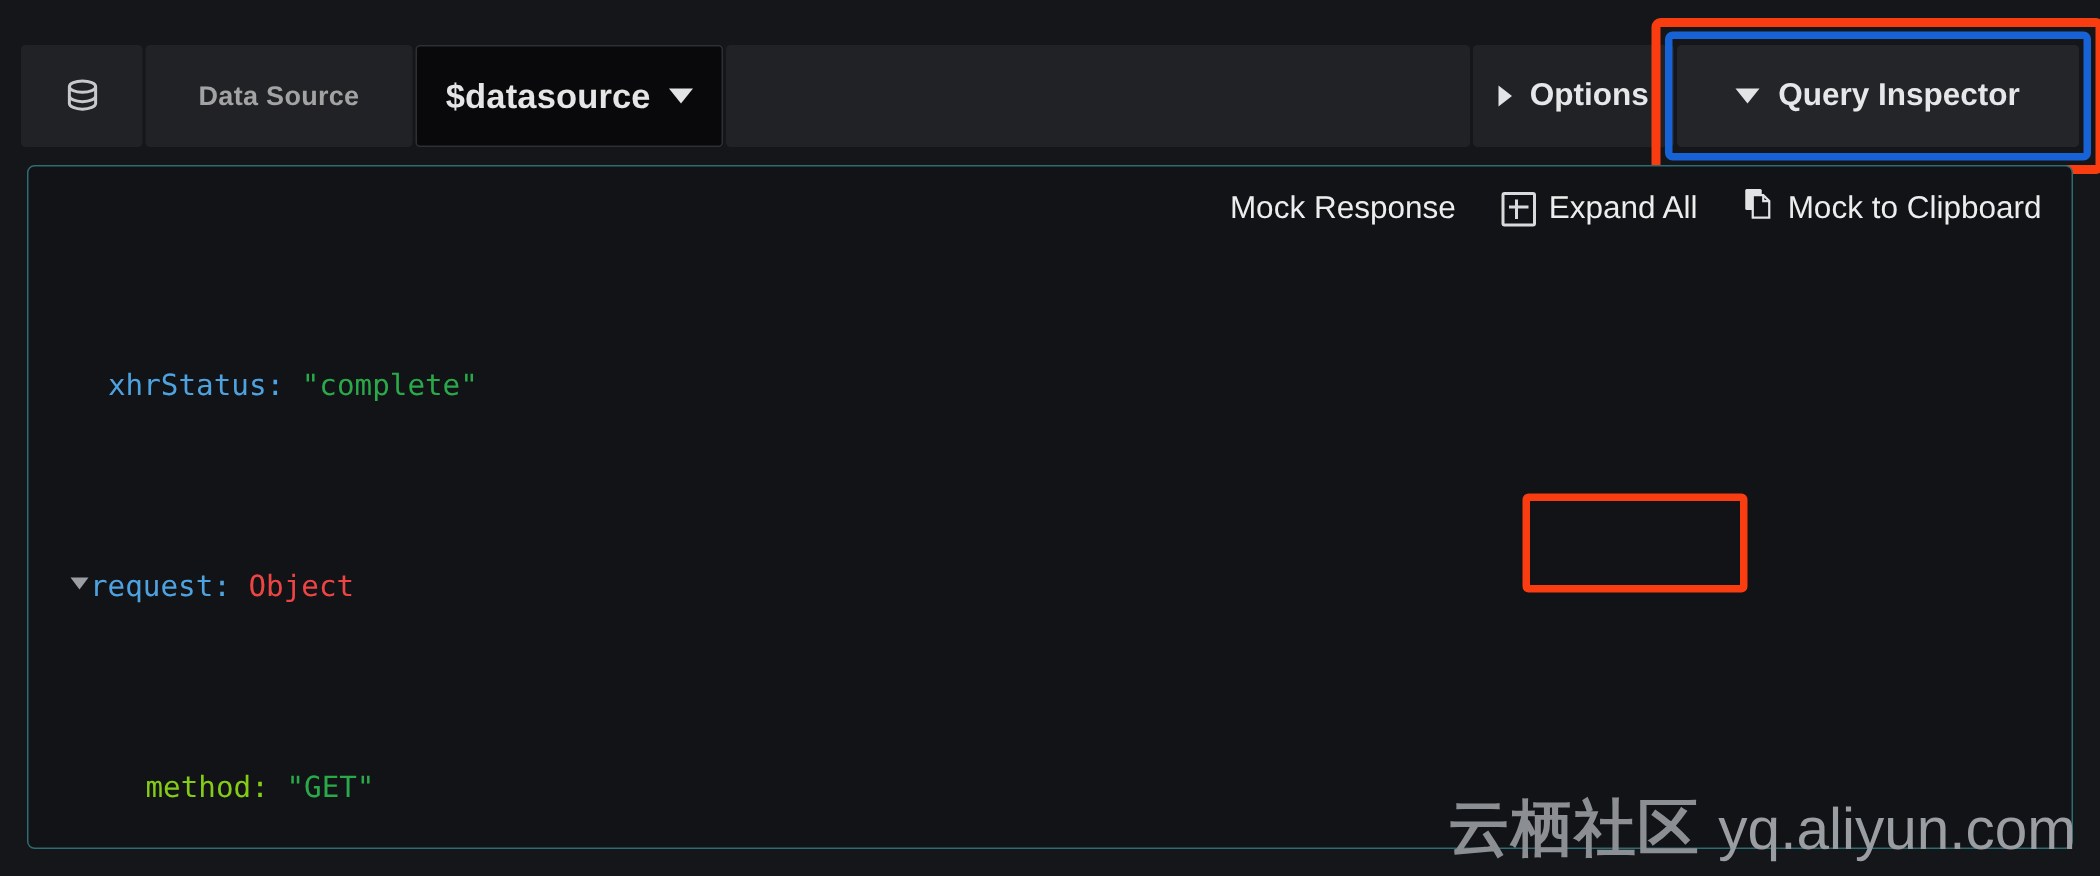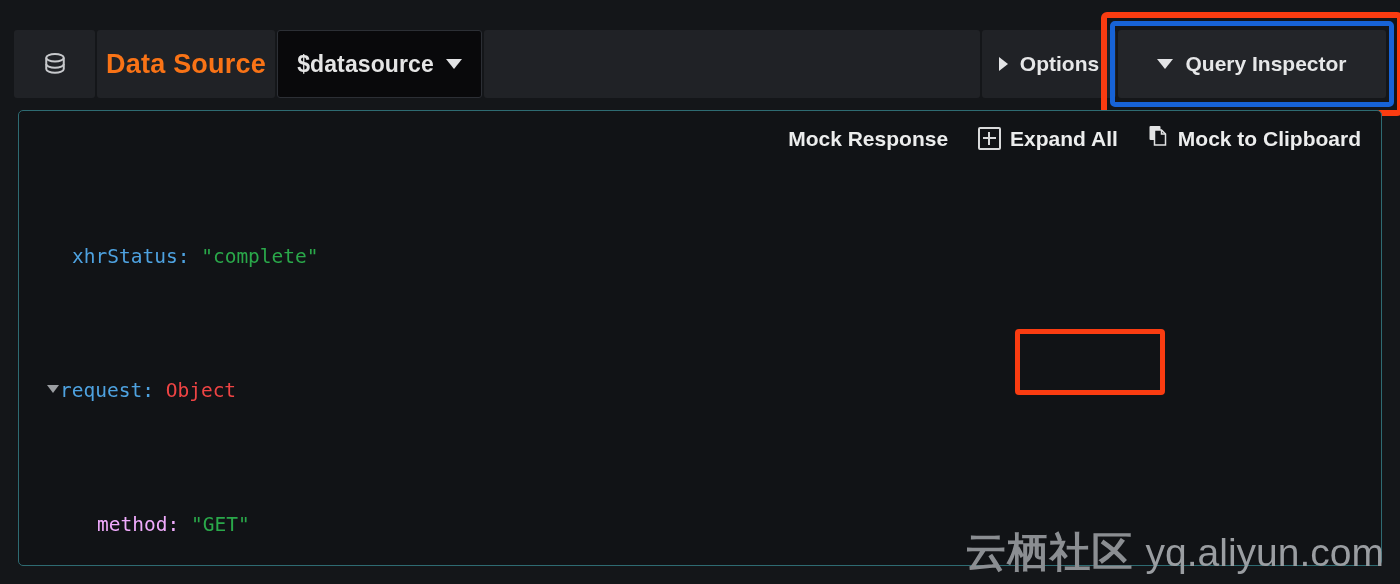--- a/index.html
+++ b/index.html
@@ -40,23 +40,23 @@
     align-items: center;
     justify-content: center;
   }
   .seg-icon {
     width: 81px;
     flex: 0 0 81px;
   }
   .db-icon { display:block; }
   .seg-label {
     flex: 0 0 178px;
-    font-size: 27px;
-    font-weight: bold;
-    color: #f97316;
+    font-size: 18px;
+    font-weight: bold;
+    color: #a3a3a3;
     letter-spacing: .2px;
   }
   .seg-ds {
     flex: 0 0 205px;
     background: #09090b;
     border: 1px solid #2c2f35;
     border-radius: 3px;
     gap: 12px;
     box-sizing: border-box;
   }
@@ -140,21 +140,20 @@
     align-items: center;
     gap: 30px;
   }
   .action {
     display: flex;
     align-items: center;
     gap: 9px;
     font-size: 21px;
     color: #eceded;
     white-space: nowrap;
-    font-weight: bold;
   }
   .icon-plusbox {
     width: 19px; height: 19px;
     border: 2px solid #d9dadb;
     border-radius: 2px;
     position: relative;
     flex: 0 0 auto;
   }
   .icon-plusbox::before, .icon-plusbox::after {
     content: "";
@@ -170,21 +169,21 @@
     left: 28px;
     top: 28px;
     right: 20px;
     font-family: "DejaVu Sans Mono", monospace;
     font-size: 19.5px;
     line-height: 33.5px;
     white-space: pre;
   }
   .ln { position: relative; height: 33.5px; }
   .k   { color: #4ea2e0; }        
-  .ks  { color: #f0abfc; }        
+  .ks  { color: #84cc16; }        
   .s   { color: #2aa84a; }        
   .o   { color: #ef4444; }        
   .tri-d, .tri-r {
     display: inline-block;
     width: 0; height: 0;
     vertical-align: middle;
     position: relative;
     top: -2px;
   }
   .tri-d {

